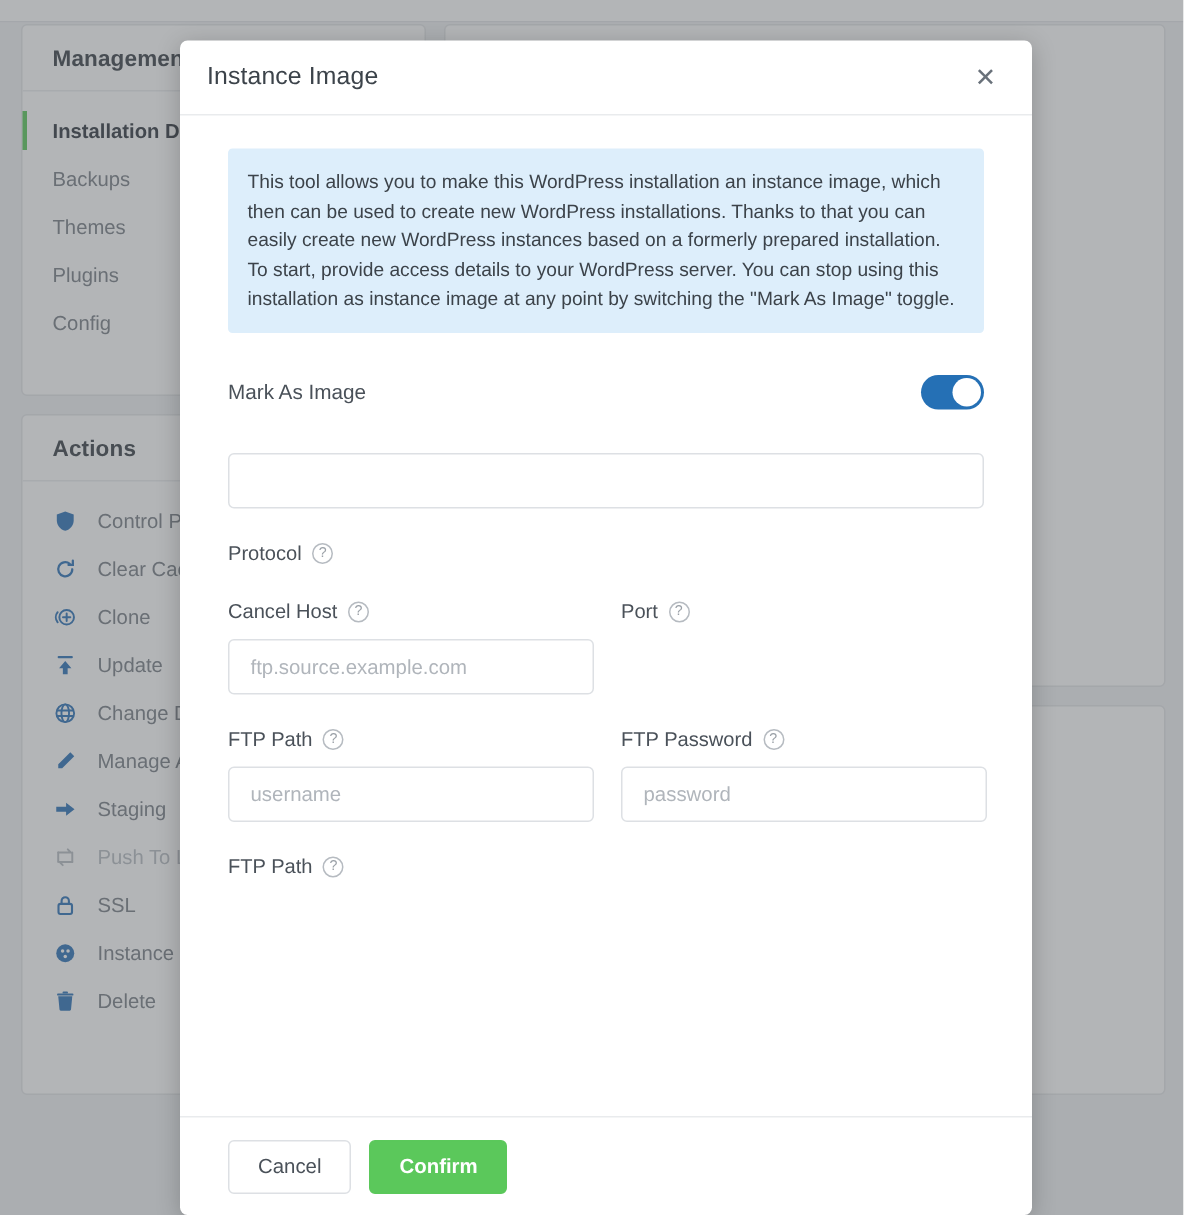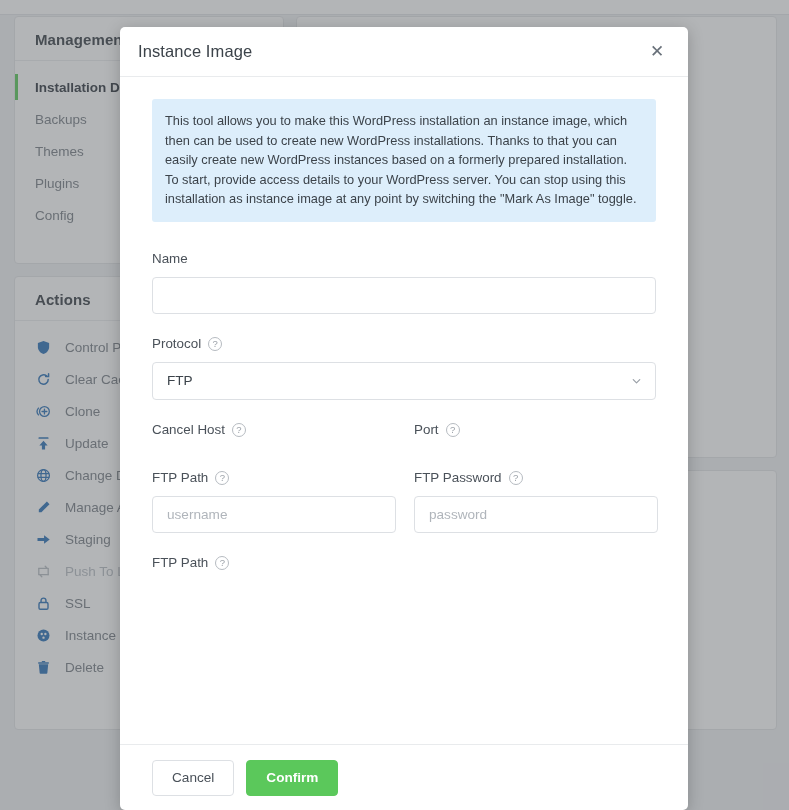--- a/index.html
+++ b/index.html
@@ -517,49 +517,45 @@
 
   <div id="modal-header">
     <div id="modal-title">Instance Image</div>
     <div id="modal-close">✕</div>
   </div>
 
   <div id="modal-body">
 
     <div id="info-banner">This tool allows you to make this WordPress installation an instance image, which then can be used to create new WordPress installations. Thanks to that you can easily create new WordPress instances based on a formerly prepared installation. To start, provide access details to your WordPress server. You can stop using this installation as instance image at any point by switching the "Mark As Image" toggle.</div>
 
+    <div id="toggle-row">
+      <div id="toggle-label">Mark As Image</div>
+      <div id="mark-as-image-toggle">
+        <div class="knob"></div>
+      </div>
+    </div>
 
     <div class="field">
-      <div class="field-label">
-        <span>Name</span>
-      </div>
       <input class="text-input" type="text" value="" style="">
     </div>
 
     <div class="field">
       <div class="field-label">
         <span>Protocol</span>
         <span class="help-icon">?</span>
-      </div>
-      <div class="select-wrap">
-        <div class="select-input">FTP</div>
-        <span class="select-chevron">
-          <svg width="13" height="13" viewBox="0 0 16 16" fill="none" stroke="currentColor" stroke-width="1.5" stroke-linecap="round" stroke-linejoin="round">
-              <path d="M4 6.3 8 10.3l4-4"></path>
-            </svg>
-        </span>
       </div>
     </div>
 
     <div class="field-row">
       <div class="field half">
         <div class="field-label">
           <span>Cancel Host</span>
           <span class="help-icon">?</span>
         </div>
+        <input class="text-input" type="text" placeholder="ftp.source.example.com" style="">
       </div>
       <div class="field half">
         <div class="field-label">
           <span>Port</span>
           <span class="help-icon">?</span>
         </div>
       </div>
     </div>
 
     <div class="field-row">

